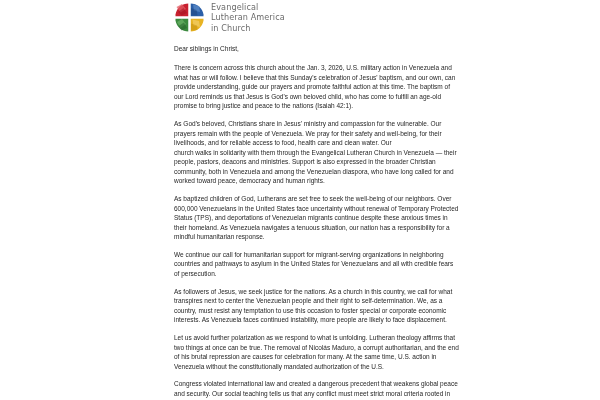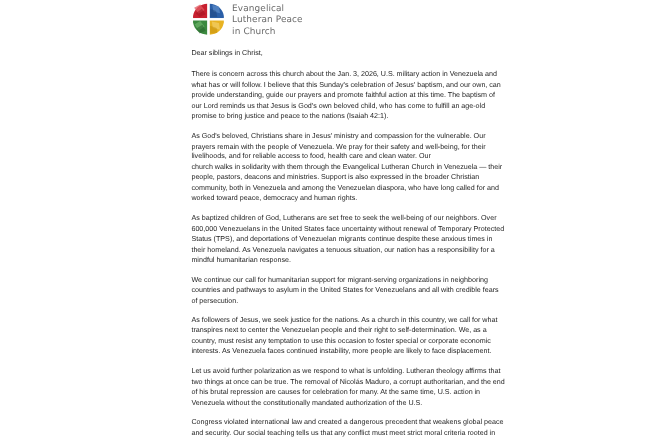--- a/index.html
+++ b/index.html
@@ -113,21 +113,21 @@
         <path d="M33 33 L59 33 L59 37 C57 50 46 59 33 59 Z" fill="#e8b323"></path>
         <path d="M37 35 L50 38 L52 50 L39 47 Z" fill="#f2cf6a" opacity="0.7"></path>
         <path d="M34 43 L46 47 L47 56 L34 57 Z" fill="#c28e0c" opacity="0.5"></path>
       </g>
 
       <rect x="29" y="0" width="4" height="62" fill="#ffffff"></rect>
       <rect x="0" y="29" width="62" height="4" fill="#ffffff"></rect>
     </svg>
     <div class="logo-wordmark">
       <span>Evangelical</span>
-      <span>Lutheran Peace</span>
+      <span>Lutheran America</span>
       <span>in Church</span>
     </div>
   </div>
 
   <div class="letter">
 
     <p class="salutation">Dear siblings in Christ,</p>
 
     <p>There is concern across this church about the Jan. 3, 2026, U.S. military action in Venezuela and what has or will follow. I believe that this Sunday's celebration of Jesus' baptism, and our own, can provide understanding, guide our prayers and promote faithful action at this time. The baptism of our Lord reminds us that Jesus is God's own beloved child, who has come to fulfill an age-old promise to bring justice and peace to the nations (Isaiah 42:1).</p>
 

